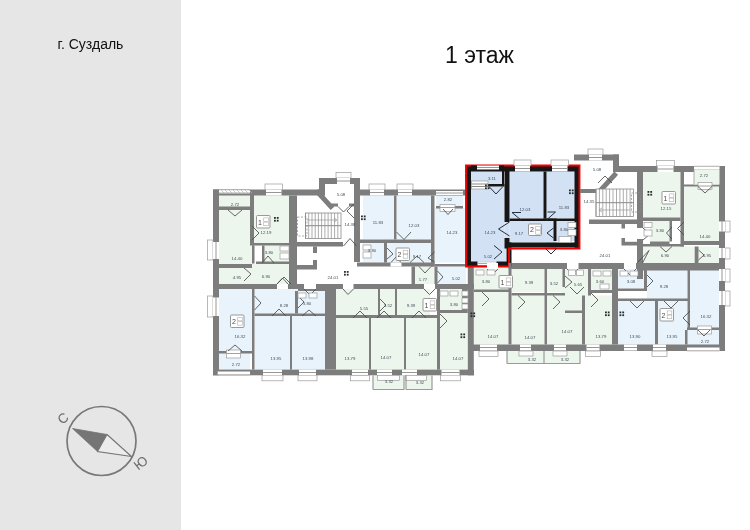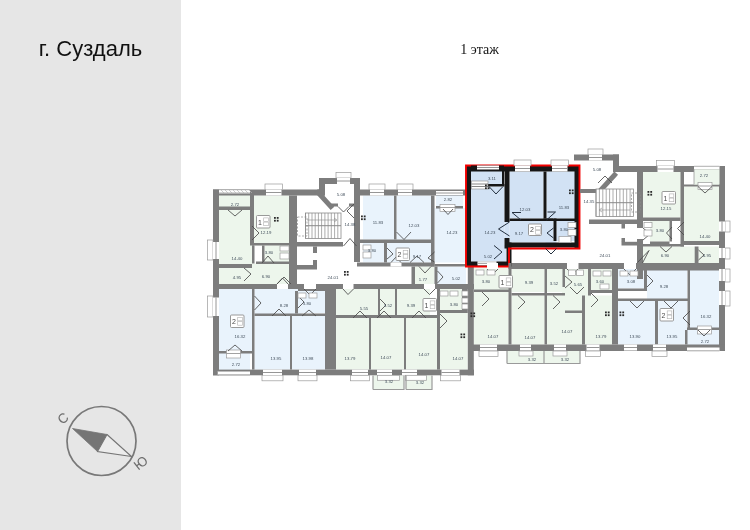--- a/index.html
+++ b/index.html
@@ -1,21 +1,21 @@
 <!DOCTYPE html>
 <html><head><meta charset="utf-8"><title>plan</title><style>
 html,body{margin:0;padding:0;background:#fff;}
 body{width:750px;height:530px;position:relative;font-family:"Liberation Sans",sans-serif;}
 </style></head><body>
 
 <div style="position:absolute;left:0;top:0;width:181px;height:530px;background:#e6e6e6;"></div>
 
-<div style="position:absolute;left:0px;top:36px;width:181px;text-align:center;font-size:22px;color:#111;">г. Суздаль</div>
-
-<div style="position:absolute;left:389px;top:42px;width:181px;text-align:center;font-size:14px;color:#111;font-family:Liberation Serif, serif;">1 этаж</div>
+<div style="position:absolute;left:0px;top:36px;width:181px;text-align:center;font-size:14px;color:#111;">г. Суздаль</div>
+
+<div style="position:absolute;left:389px;top:42px;width:181px;text-align:center;font-size:23px;color:#111;">1 этаж</div>
 
 <svg style="position:absolute;left:55px;top:395px;" width="110" height="105" viewBox="55 395 110 105">
 <circle cx="101.5" cy="441" r="34.5" fill="none" stroke="#787878" stroke-width="1.7"></circle>
 <path d="M72.5,428.5 L107,434.5 L97.5,451.5 Z" fill="#757575" stroke="#757575" stroke-width="0.8"></path>
 <path d="M107,434.5 L131.5,456.5 L97.5,451.5 Z" fill="#ececec" stroke="#757575" stroke-width="1.1"></path>
 <text x="59" y="426" font-size="13.5" fill="#6e6e6e" transform="rotate(-38 59 421)">С</text>
 <text x="134" y="468" font-size="13.5" fill="#6e6e6e" transform="rotate(-38 140 463)">Ю</text>
 </svg>
 <svg style="position:absolute;left:0;top:0;" width="750" height="530" viewBox="0 0 750 530">
 

